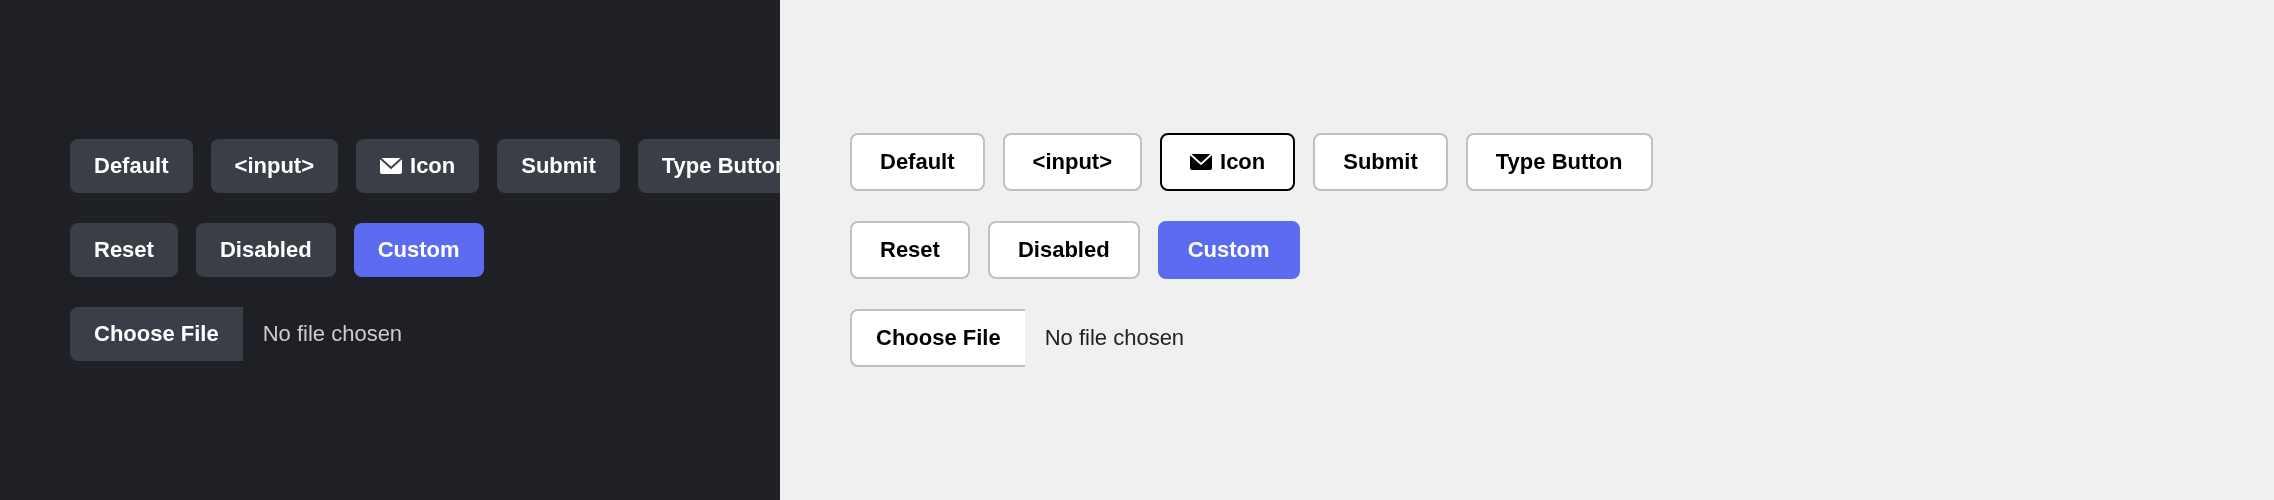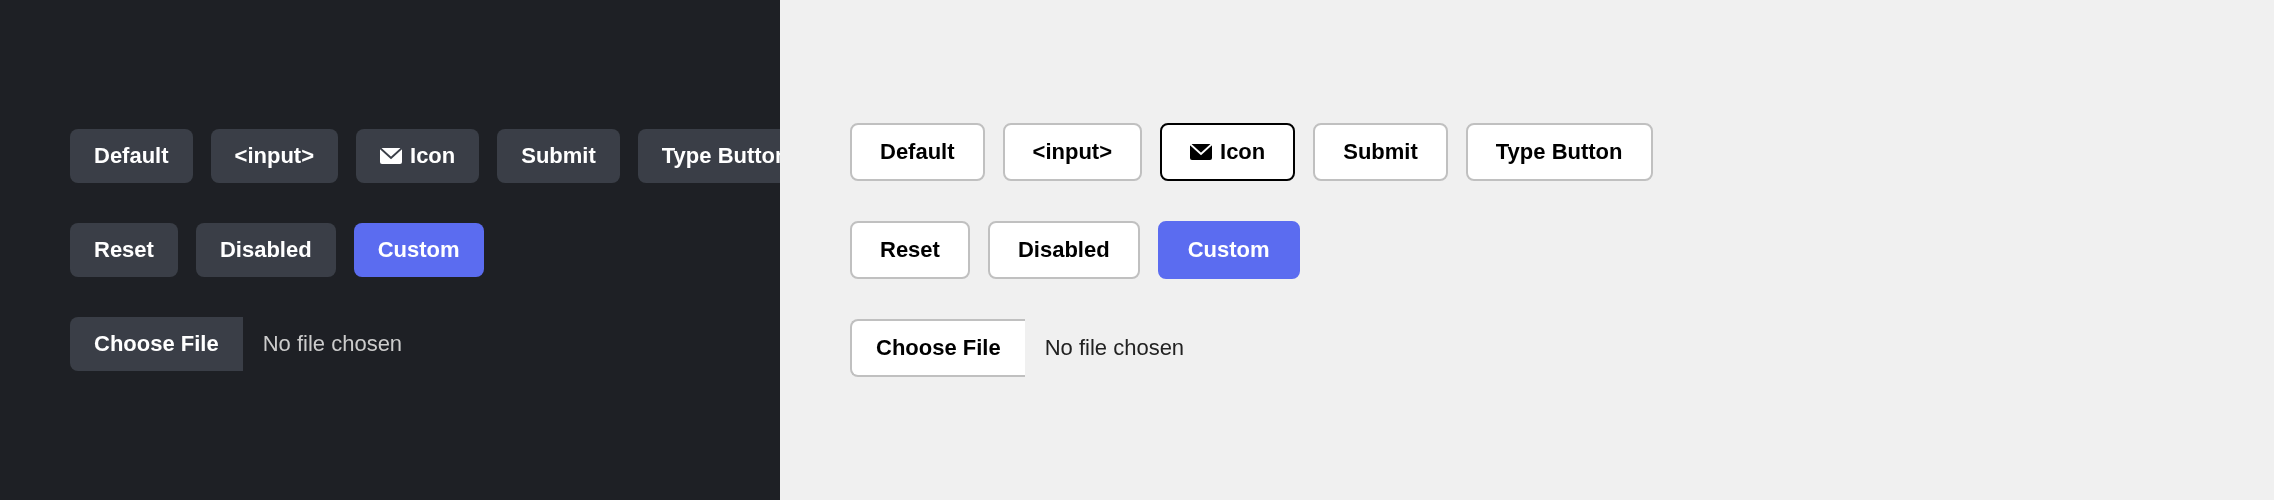--- a/index.html
+++ b/index.html
@@ -15,21 +15,21 @@
       overflow: hidden;
       font-family: -apple-system, BlinkMacSystemFont, 'Segoe UI', sans-serif;
     }
 
     .panel {
       display: flex;
       flex-direction: column;
       justify-content: center;
       align-items: flex-start;
       padding: 46px 70px;
-      gap: 40px;
+      gap: 30px;
     }
 
     .panel-dark {
       background-color: #1e2025;
       width: 780px;
       flex-shrink: 0;
     }
 
     .panel-light {
       background-color: #f0f0f0;

